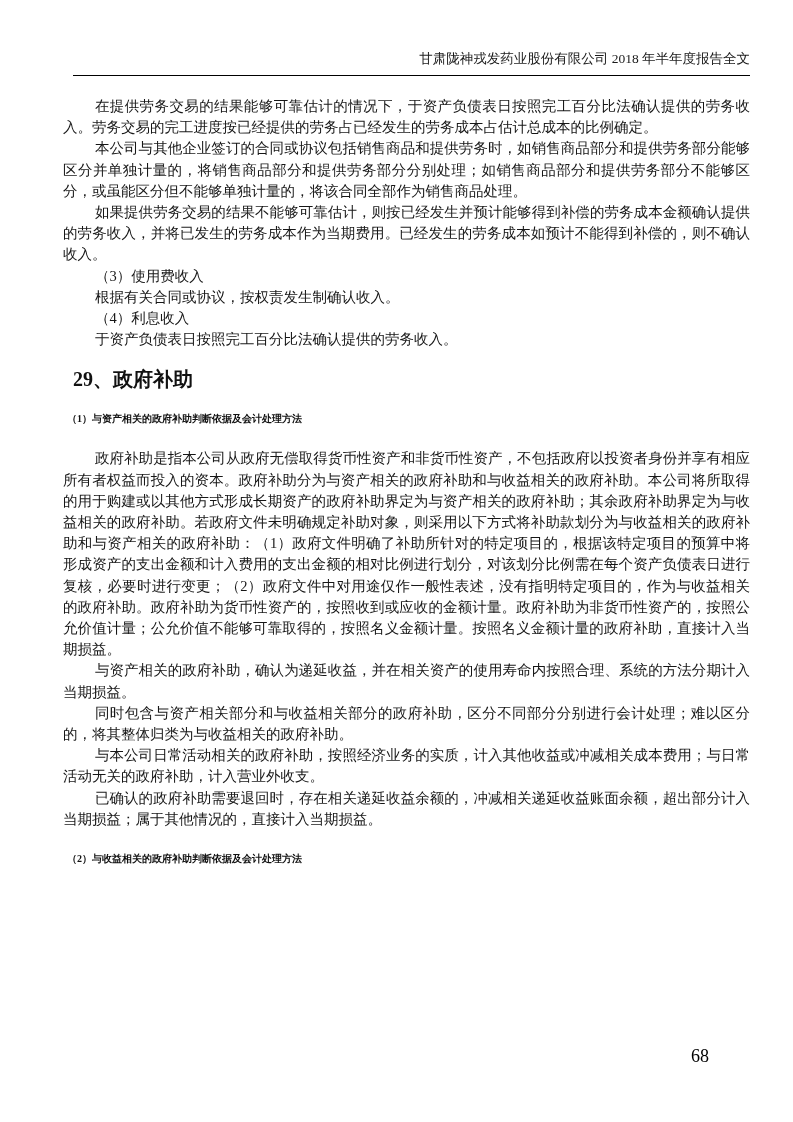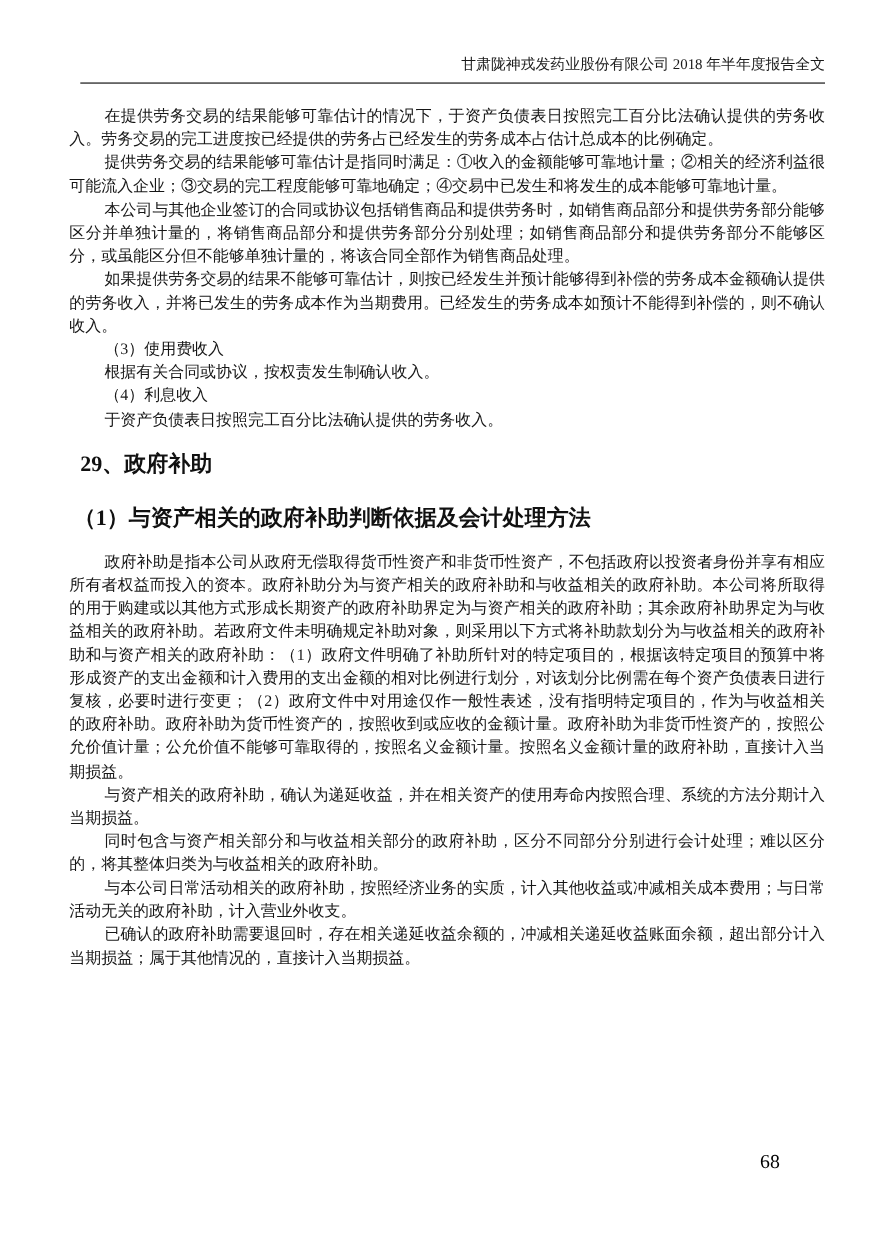--- a/index.html
+++ b/index.html
@@ -48,23 +48,23 @@
   }
   .heading-section {
     margin: 19px 0 18px 0;
     padding-left: 10px;
     font-size: 20px;
     font-weight: bold;
     line-height: 21px;
     color: #111111;
   }
   .heading-sub {
-    margin: 28px 0 19px 0;
+    margin: 18px 0 19px 0;
     padding-left: 4px;
-    font-size: 20px;
+    font-size: 10px;
     font-weight: bold;
     line-height: 21px;
     color: #111111;
   }
   .page-number {
     position: absolute;
     right: 84px;
     bottom: 58px;
     font-size: 18px;
     line-height: 16px;
@@ -76,21 +76,20 @@
 
 <div class="page">
 
   <div class="doc-header">甘肃陇神戎发药业股份有限公司 2018 年半年度报告全文</div>
   <div class="header-rule"></div>
 
   <div class="doc-content">
 
     <p class="para">在提供劳务交易的结果能够可靠估计的情况下，于资产负债表日按照完工百分比法确认提供的劳务收入。劳务交易的完工进度按已经提供的劳务占已经发生的劳务成本占估计总成本的比例确定。</p>
 
-    <p class="para">提供劳务交易的结果能够可靠估计是指同时满足：①收入的金额能够可靠地计量；②相关的经济利益很可能流入企业；③交易的完工程度能够可靠地确定；④交易中已发生和将发生的成本能够可靠地计量。</p>
 
     <p class="para">本公司与其他企业签订的合同或协议包括销售商品和提供劳务时，如销售商品部分和提供劳务部分能够区分并单独计量的，将销售商品部分和提供劳务部分分别处理；如销售商品部分和提供劳务部分不能够区分，或虽能区分但不能够单独计量的，将该合同全部作为销售商品处理。</p>
 
     <p class="para">如果提供劳务交易的结果不能够可靠估计，则按已经发生并预计能够得到补偿的劳务成本金额确认提供的劳务收入，并将已发生的劳务成本作为当期费用。已经发生的劳务成本如预计不能得到补偿的，则不确认收入。</p>
 
     <p class="para">（3）使用费收入</p>
 
     <p class="para">根据有关合同或协议，按权责发生制确认收入。</p>
 
     <p class="para">（4）利息收入</p>
@@ -104,19 +103,20 @@
     <p class="para">政府补助是指本公司从政府无偿取得货币性资产和非货币性资产，不包括政府以投资者身份并享有相应所有者权益而投入的资本。政府补助分为与资产相关的政府补助和与收益相关的政府补助。本公司将所取得的用于购建或以其他方式形成长期资产的政府补助界定为与资产相关的政府补助；其余政府补助界定为与收益相关的政府补助。若政府文件未明确规定补助对象，则采用以下方式将补助款划分为与收益相关的政府补助和与资产相关的政府补助：（1）政府文件明确了补助所针对的特定项目的，根据该特定项目的预算中将形成资产的支出金额和计入费用的支出金额的相对比例进行划分，对该划分比例需在每个资产负债表日进行复核，必要时进行变更；（2）政府文件中对用途仅作一般性表述，没有指明特定项目的，作为与收益相关的政府补助。政府补助为货币性资产的，按照收到或应收的金额计量。政府补助为非货币性资产的，按照公允价值计量；公允价值不能够可靠取得的，按照名义金额计量。按照名义金额计量的政府补助，直接计入当期损益。</p>
 
     <p class="para">与资产相关的政府补助，确认为递延收益，并在相关资产的使用寿命内按照合理、系统的方法分期计入当期损益。</p>
 
     <p class="para">同时包含与资产相关部分和与收益相关部分的政府补助，区分不同部分分别进行会计处理；难以区分的，将其整体归类为与收益相关的政府补助。</p>
 
     <p class="para">与本公司日常活动相关的政府补助，按照经济业务的实质，计入其他收益或冲减相关成本费用；与日常活动无关的政府补助，计入营业外收支。</p>
 
     <p class="para">已确认的政府补助需要退回时，存在相关递延收益余额的，冲减相关递延收益账面余额，超出部分计入当期损益；属于其他情况的，直接计入当期损益。</p>
 
+    <h4 class="heading-sub">（2）与收益相关的政府补助判断依据及会计处理方法</h4>
 
 
   </div>
 
   <div class="page-number">68</div>
 
 </div>
 
 </body></html>

